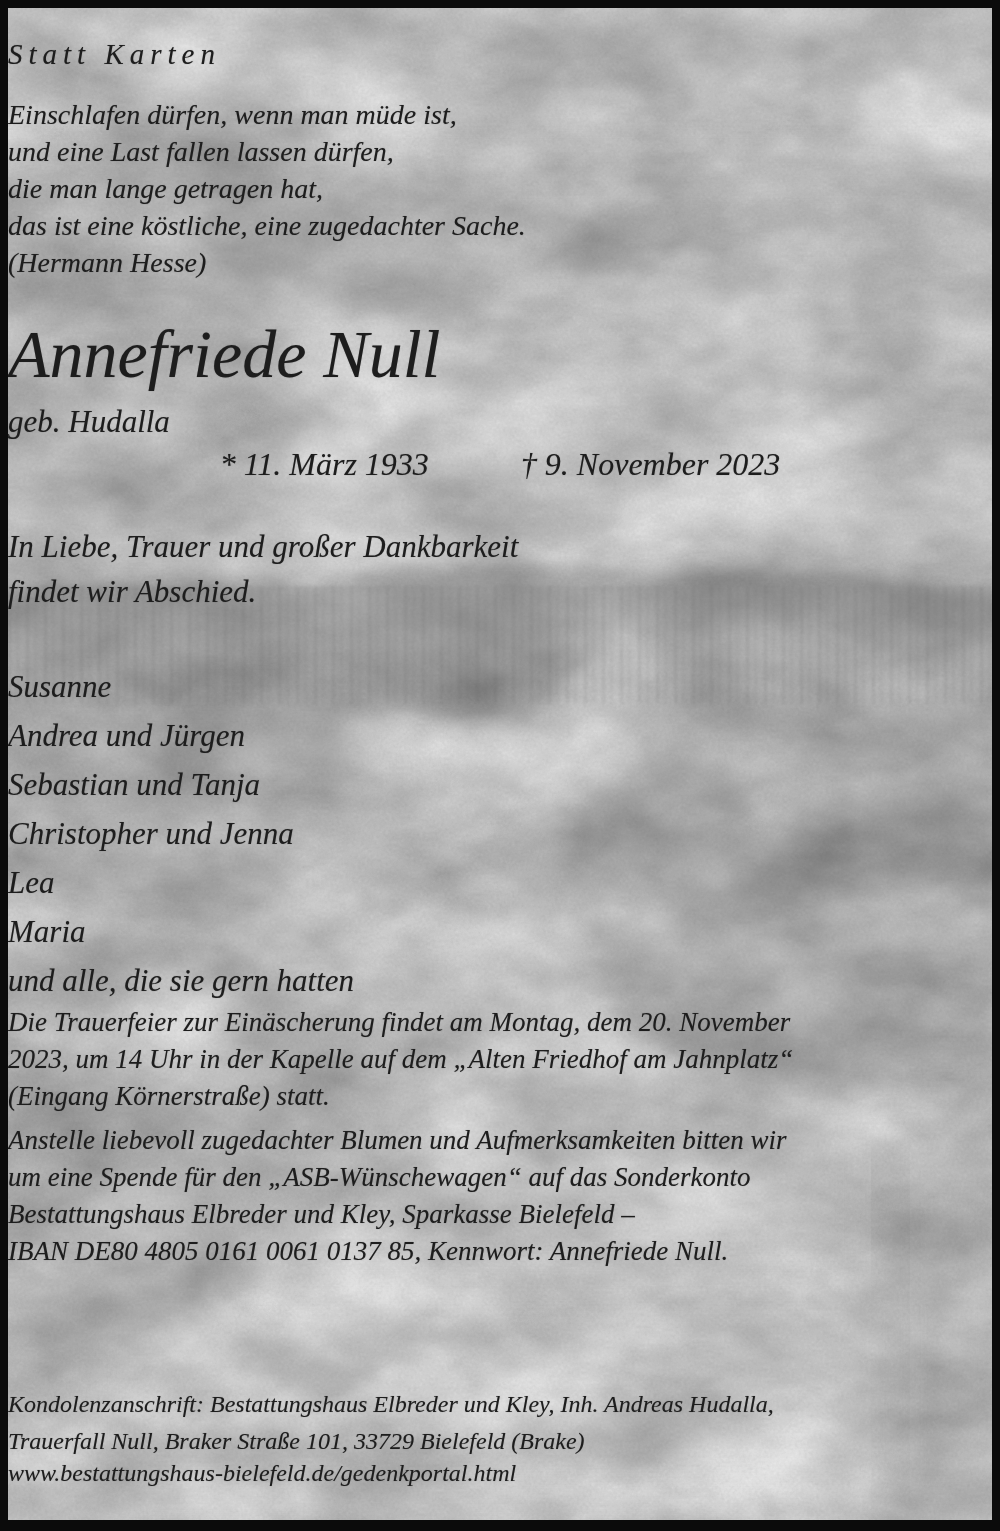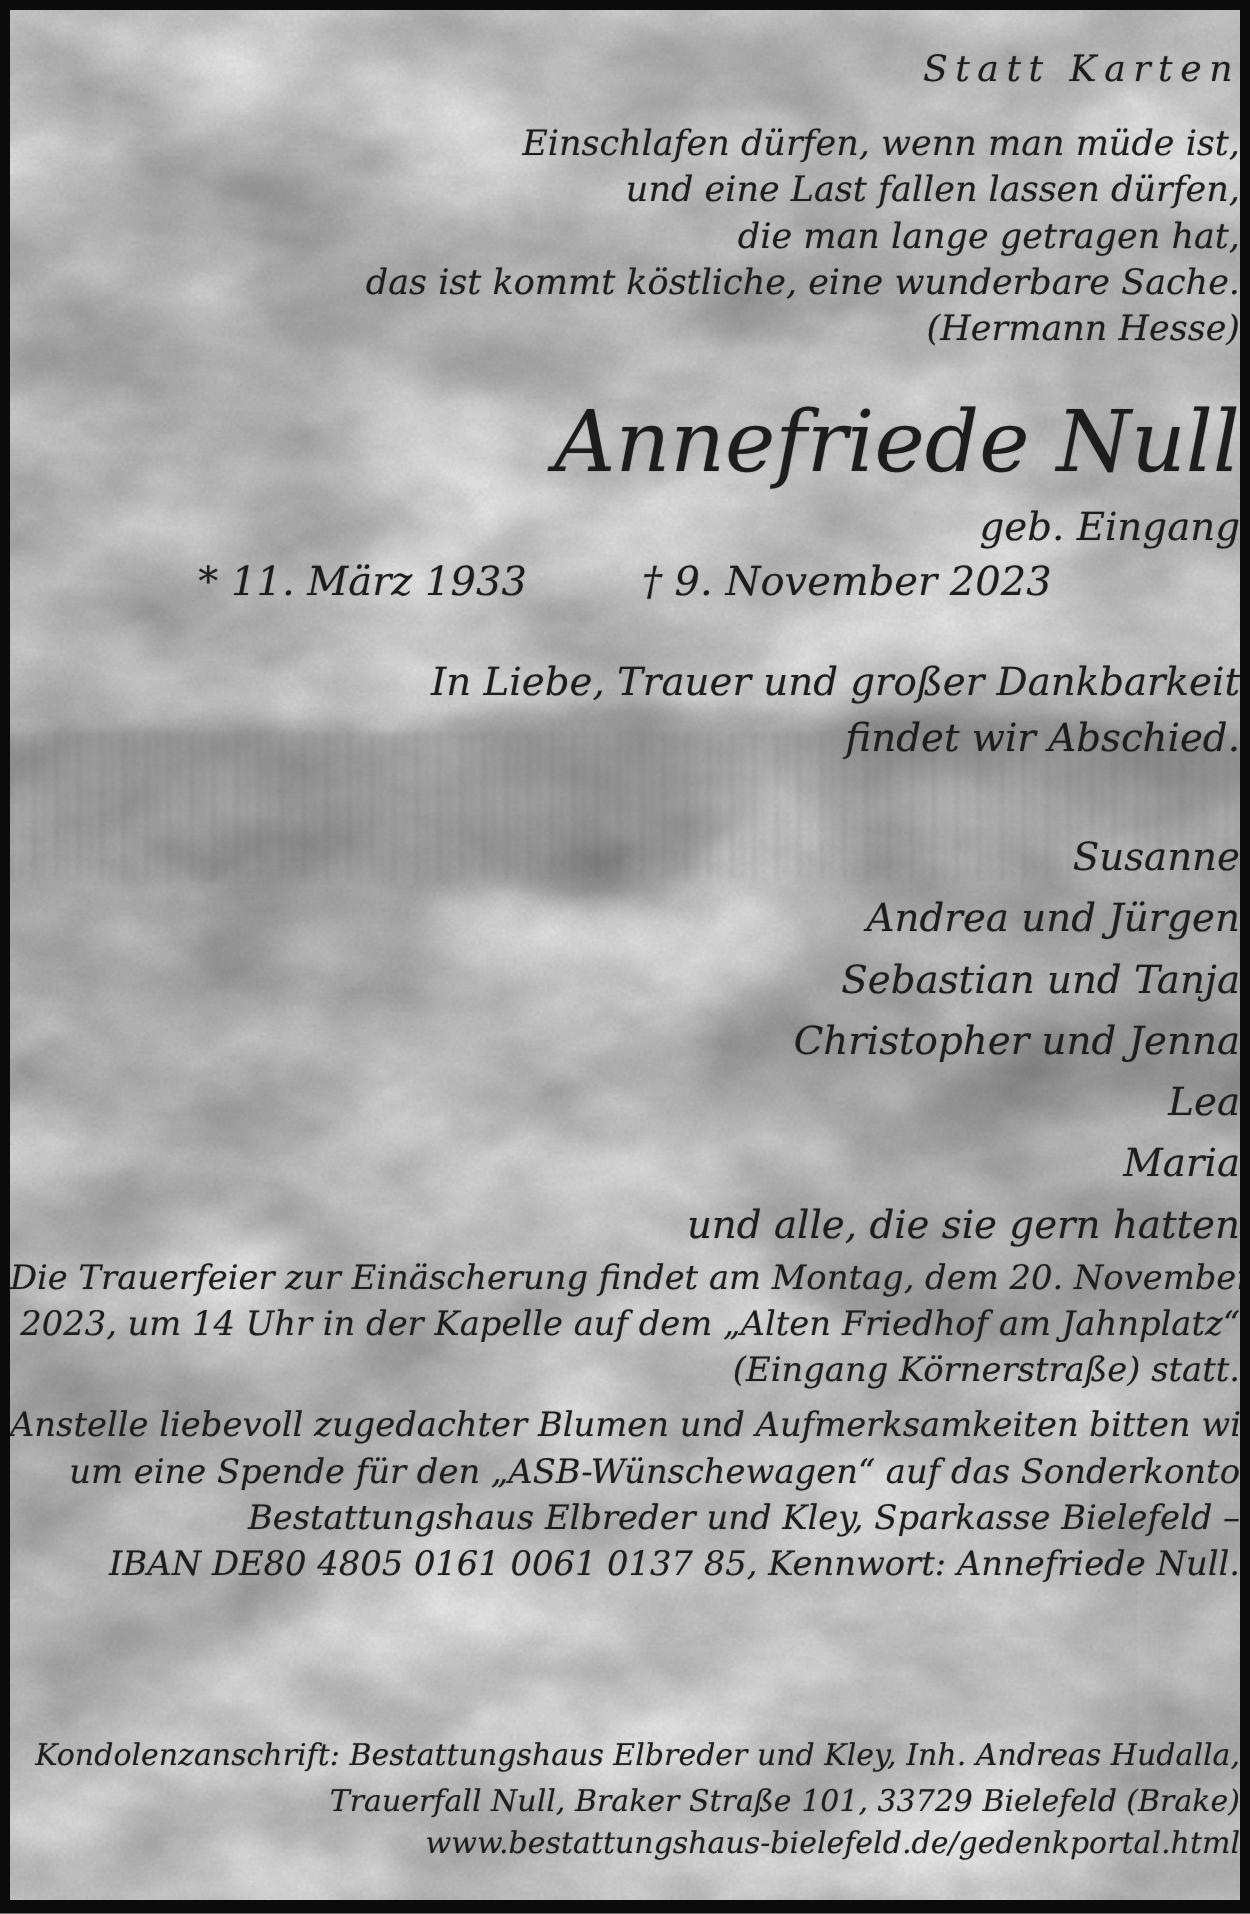--- a/index.html
+++ b/index.html
@@ -37,21 +37,21 @@
         rgba(125,125,125,0.24) 8px 11px,
         rgba(190,190,190,0.05) 11px 18px),
       linear-gradient(180deg,
         rgba(140,140,140,0.50) 0%,
         rgba(160,160,160,0.34) 55%,
         rgba(200,200,200,0.00) 100%);
     filter: blur(1.6px);
     opacity: 0.55;
   }
   .content { position: absolute; left: 0; top: 0; width: 984px; height: 1512px; z-index: 2; }
-  .block { position: absolute; left: 0; width: 100%; text-align: right; }
+  .block { position: absolute; left: 0; width: 100%; text-align: left; font-family: Liberation Serif, serif; }
   .line { white-space: nowrap; text-shadow: 0 0 1px rgba(20,20,20,0.35); }
 
   .header       { top: 30px;  font-size: 29px; letter-spacing: 6px; }
   .quote        { top: 88px;  font-size: 28px; line-height: 37px; }
   .name         { top: 306px; font-size: 68px; line-height: 1.2; margin: 0; font-weight: normal; }
   .maiden       { top: 396px; font-size: 31px; }
   .dates        { top: 438px; font-size: 32px; display: flex; justify-content: center; gap: 92px; }
   .farewell     { top: 516px; font-size: 31px; line-height: 45px; }
   .mourners     { top: 620px; font-size: 31px; line-height: 49px; margin-top: 34px; }
   .service      { top: 996px; font-size: 27px; line-height: 37px; }
@@ -119,27 +119,27 @@
   <div class="forest-band"></div>
 
   <div class="content">
 
     <div class="block header line">Statt Karten</div>
 
     <div class="block quote">
       <div class="line">Einschlafen dürfen, wenn man müde ist,</div>
       <div class="line">und eine Last fallen lassen dürfen,</div>
       <div class="line">die man lange getragen hat,</div>
-      <div class="line">das ist kommt köstliche, eine wunderbare Sache.</div>
+      <div class="line">das ist eine köstliche, eine zugedachter Sache.</div>
       <div class="line">(Hermann Hesse)</div>
     </div>
 
     <h1 class="block name line">Annefriede Null</h1>
 
-    <div class="block maiden line">geb. Eingang</div>
+    <div class="block maiden line">geb. Hudalla</div>
 
     <div class="block dates">
       <span class="line">* 11. März 1933</span>
       <span class="line">† 9. November 2023</span>
     </div>
 
     <div class="block farewell">
       <div class="line">In Liebe, Trauer und großer Dankbarkeit</div>
       <div class="line">findet wir Abschied.</div>
     </div>

